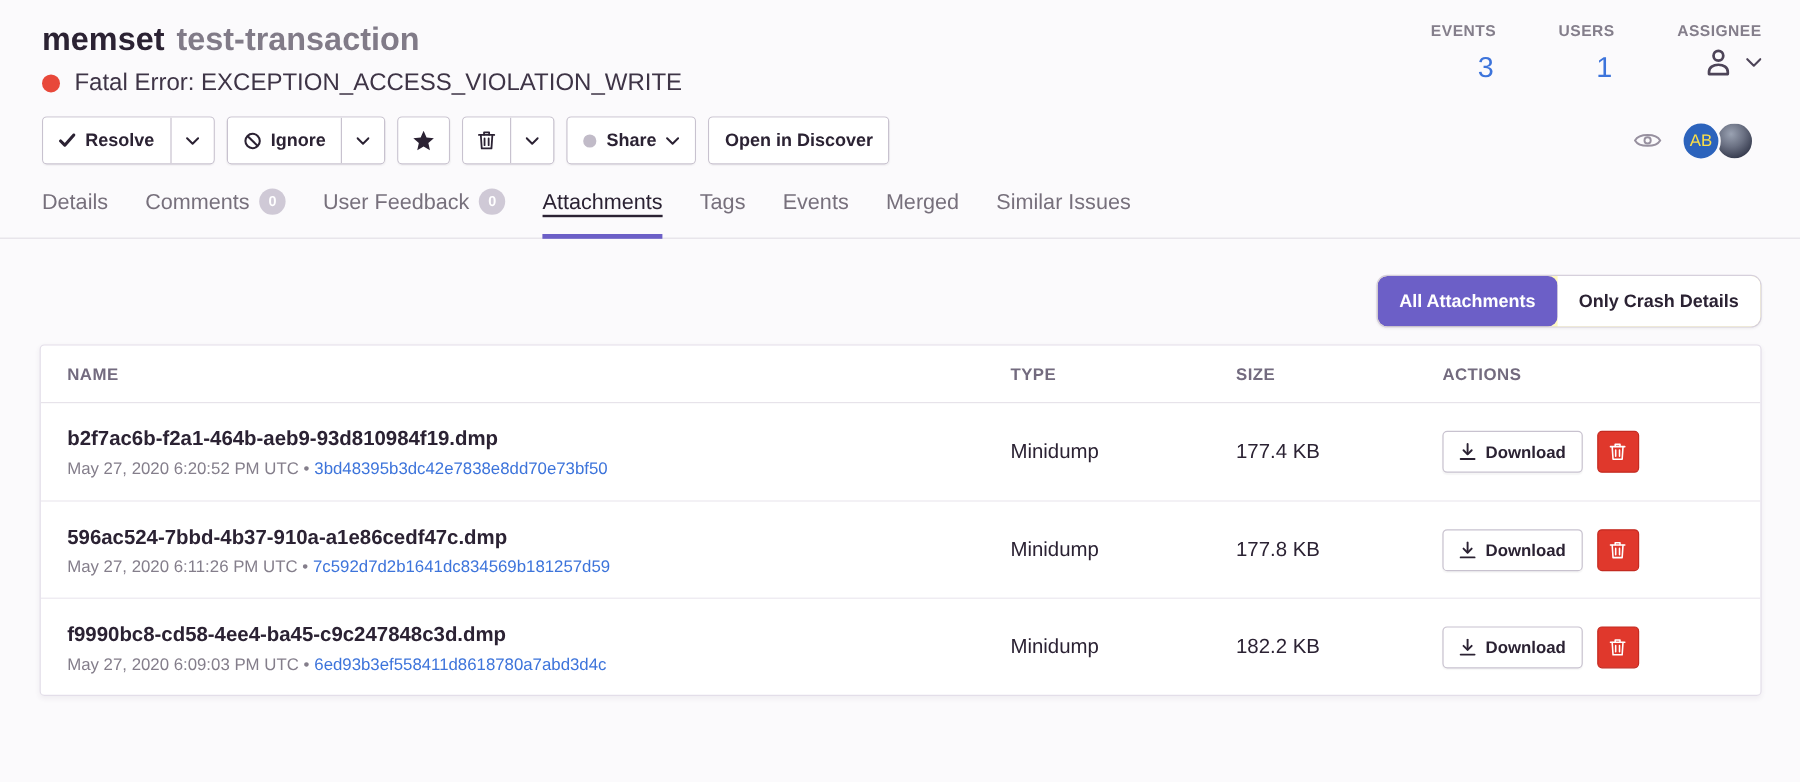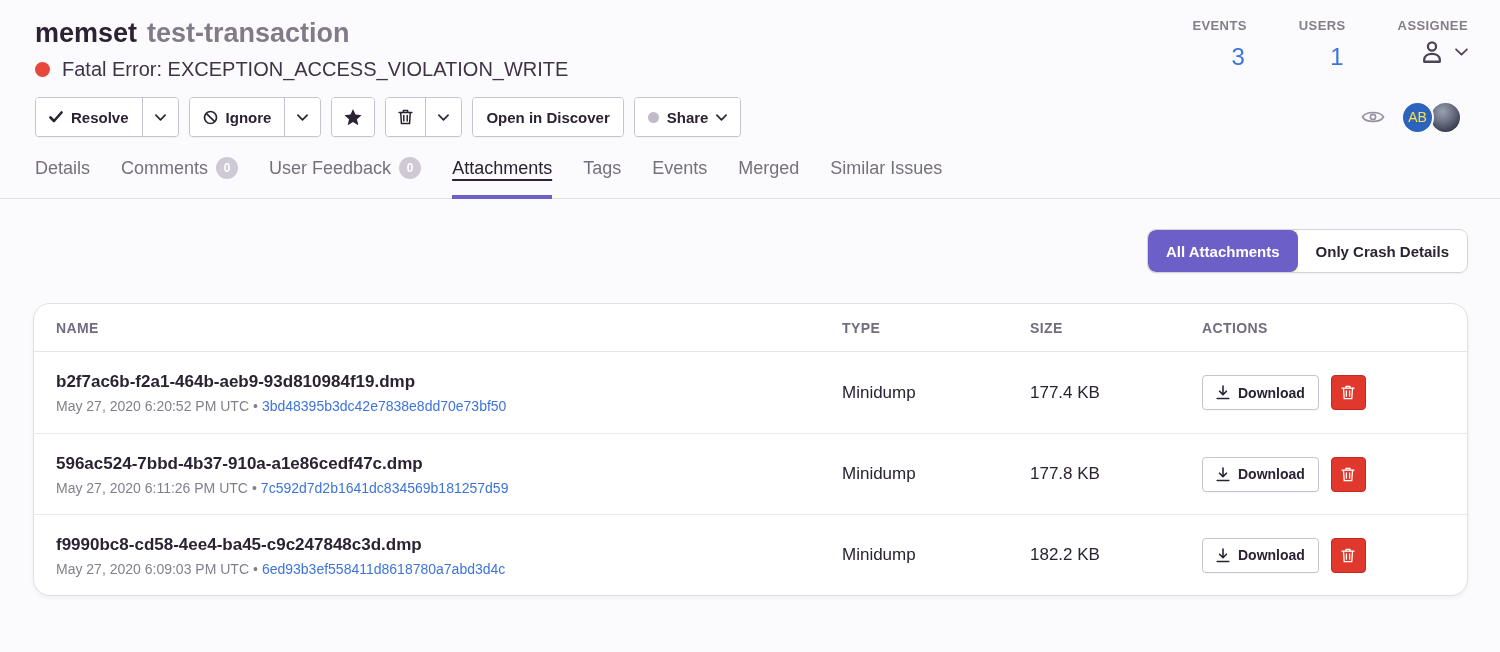--- a/index.html
+++ b/index.html
@@ -55,21 +55,21 @@
     font-size: 12px; font-weight: 700; display: inline-flex; align-items: center; justify-content: center; }
   
   .content { padding: 30px 32px 0 33px; }
   .filter-row { display: flex; justify-content: flex-end; }
   .toggle-group { display: flex; background: #fef9c3; border: 1px solid #D6D0DC; border-radius: 9px;
     box-shadow: 0 1px 2px rgba(0,0,0,0.05); overflow: hidden; }
   .toggle-btn { height: 42px; padding: 0 18px; font-size: 15px; font-weight: 700; font-family: inherit;
     background: #fff; color: #2B2233; border: none; cursor: pointer; }
   .toggle-btn.active { background: #6C5FC7; color: #fff; border-radius: 8px; }
   
-  .panel { margin-top: 30px; background: #fff; border: 1px solid #E3DEE9; border-radius: 17px;
+  .panel { margin-top: 14px; background: #fff; border: 1px solid #E3DEE9; border-radius: 4px;
     box-shadow: 0 2px 4px rgba(64,56,80,0.06); overflow: hidden; }
   .grid-row { display: grid; grid-template-columns: 1fr 188px 172px 265px; align-items: center; padding-left: 22px; }
   .panel-head { height: 48px; border-bottom: 1px solid #E7E3EA; }
   .col-head { font-size: 14px; font-weight: 700; letter-spacing: 0.4px; text-transform: uppercase; color: #736B7F; }
   .data-row { height: 81px; }
   .data-row + .data-row { border-top: 1px solid #ECE8EF; }
   .file-name { font-size: 17px; font-weight: 700; color: #2B2233; line-height: 22px; }
   .file-meta { margin-top: 5px; font-size: 14px; color: #847E8B; }
   .file-meta .sep { margin: 0 4px; }
   .file-meta a { color: #3D74DB; text-decoration: none; }
@@ -183,32 +183,32 @@
         </button>
         <button class="tb-btn icon-only">
           <span class="chev">
             <svg width="11" height="7" viewBox="0 0 12 7" fill="none" stroke="#2B2233" stroke-width="1.8" stroke-linecap="round" stroke-linejoin="round">
                 <path d="M1 1l5 5 5-5"></path>
               </svg>
           </span>
         </button>
       </div>
       <div class="btn-group">
-        <button class="tb-btn">Open in Discover</button>
-      </div>
-      <div class="btn-group">
         <button class="tb-btn">
           <span class="muted-dot"></span>
           <span>Share</span>
           <span class="chev">
             <svg width="11" height="7" viewBox="0 0 12 7" fill="none" stroke="#2B2233" stroke-width="1.8" stroke-linecap="round" stroke-linejoin="round">
                 <path d="M1 1l5 5 5-5"></path>
               </svg>
           </span>
         </button>
+      </div>
+      <div class="btn-group">
+        <button class="tb-btn">Open in Discover</button>
       </div>
     </div>
     <div class="toolbar-right">
       <span>
         <svg width="24" height="18" viewBox="0 0 24 16" fill="none" stroke="#97909F" stroke-width="1.6">
           <path d="M1.5 8C5 2 19 2 22.5 8 19 14 5 14 1.5 8Z"></path>
             <circle cx="12" cy="8" r="2.6"></circle>
         </svg>
       </span>
       <div class="avatars">

